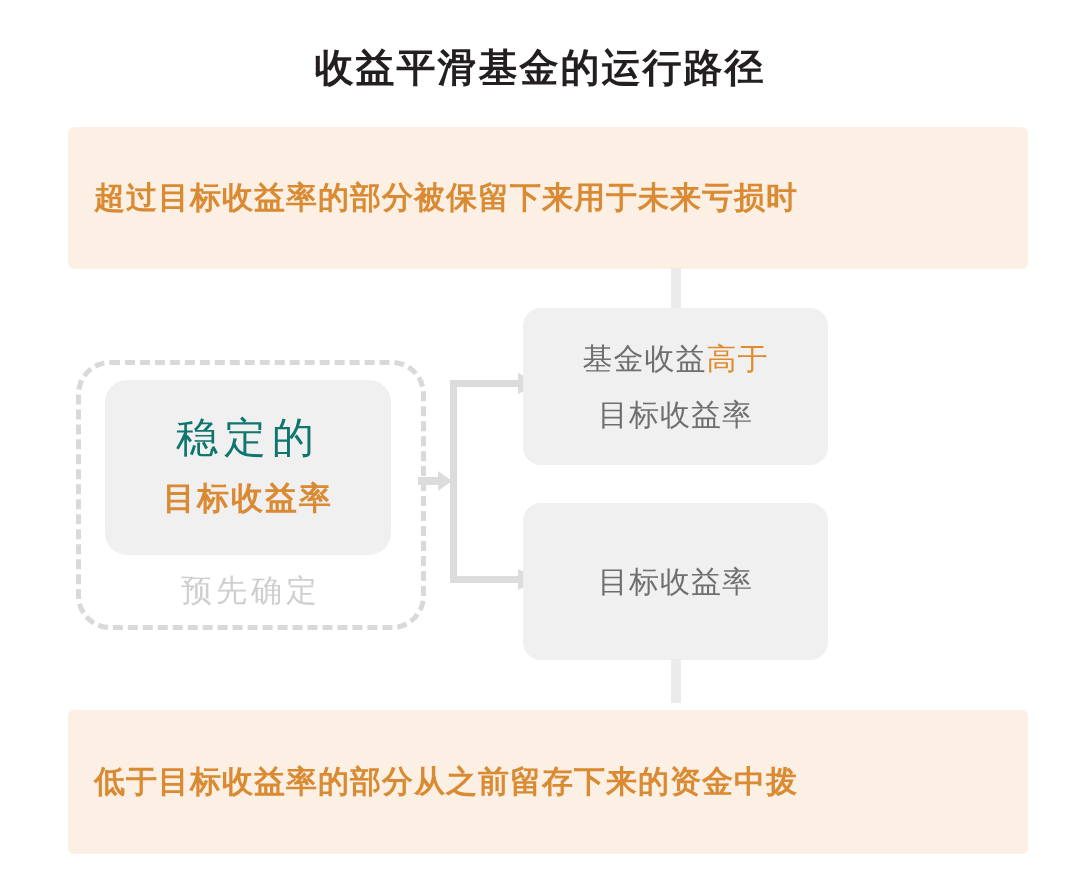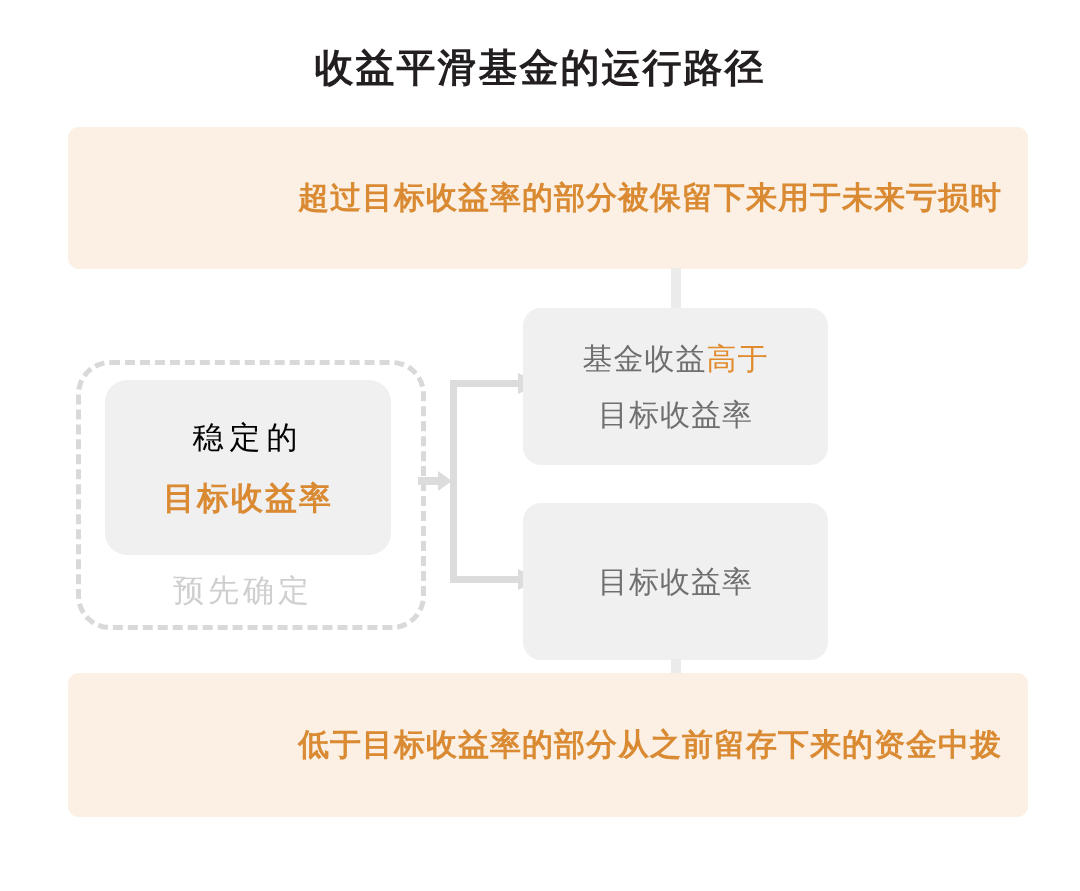--- a/index.html
+++ b/index.html
@@ -36,45 +36,45 @@
     line-height: 48px;
     letter-spacing: 2px;
     color: #231f20;
     white-space: nowrap;
   }
 
   
   .banner {
     position: absolute;
     background: #fbf0e3;
-    border-radius: 11px;
+    border-radius: 6px;
     color: #d98a32;
     font-size: 31px;
     line-height: 54px;
     letter-spacing: 1px;
     text-align: center;
     font-weight: bold;
     box-sizing: border-box;
     display: flex;
     flex-direction: column;
-    align-items: flex-end;
+    align-items: flex-start;
     justify-content: center;
   }
   .banner span { display: block; white-space: nowrap; }
 
   #banner-top {
     left: 68px;
     top: 127px;
     width: 960px;
     height: 142px;
     padding: 0 26px;
   }
   #banner-bottom {
     left: 68px;
-    top: 673px;
+    top: 710px;
     width: 960px;
     height: 144px;
     padding: 0 26px;
   }
 
   
   .dashed-group {
     position: absolute;
     left: 76px;
     top: 360px;
@@ -103,35 +103,35 @@
   .card span { display: block; white-space: nowrap; }
 
   #card-target {
     left: 105px;
     top: 380px;
     width: 286px;
     height: 175px;
     border-radius: 22px;
   }
   #card-target .line-1 {
-    font-size: 31px;
-    color: #000000;
+    font-size: 42px;
+    color: #0f766e;
     letter-spacing: 6px;
     margin-bottom: 4px;
   }
   #card-target .line-2 {
     font-size: 32px;
     color: #d98a32;
     font-weight: bold;
     letter-spacing: 2px;
   }
 
   .caption-predef {
     position: absolute;
-    left: 68px;
+    left: 76px;
     top: 570px;
     width: 350px;
     text-align: center;
     font-size: 31px;
     line-height: 42px;
     letter-spacing: 4px;
     color: #cfcfcf;
     white-space: nowrap;
   }
 

